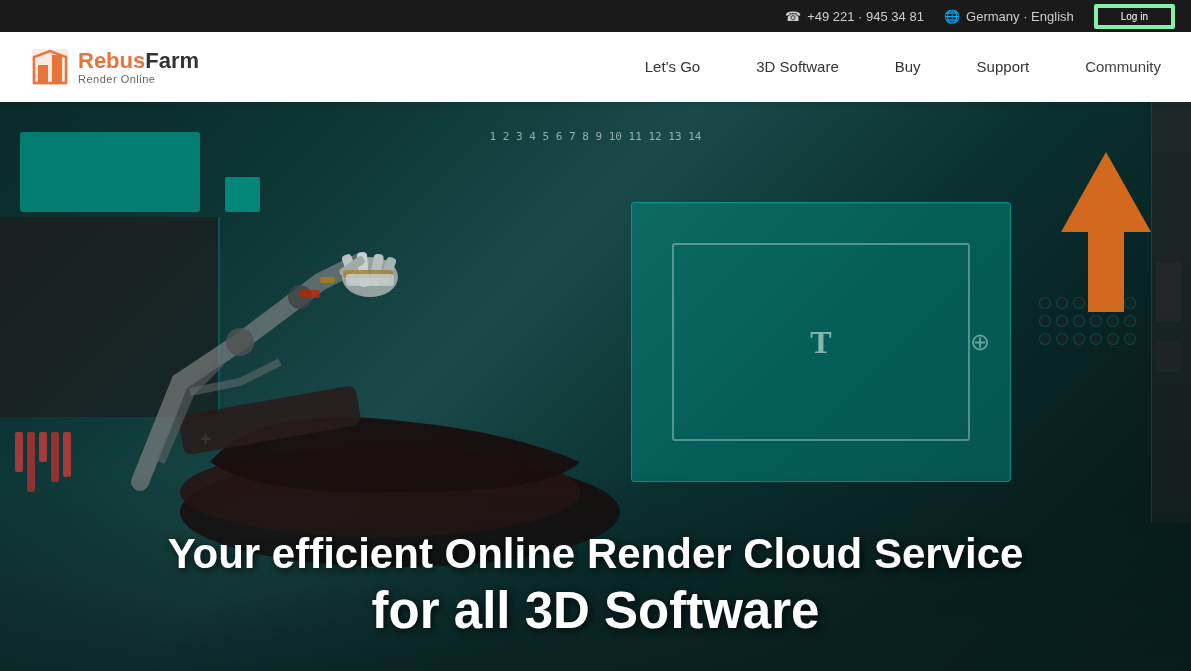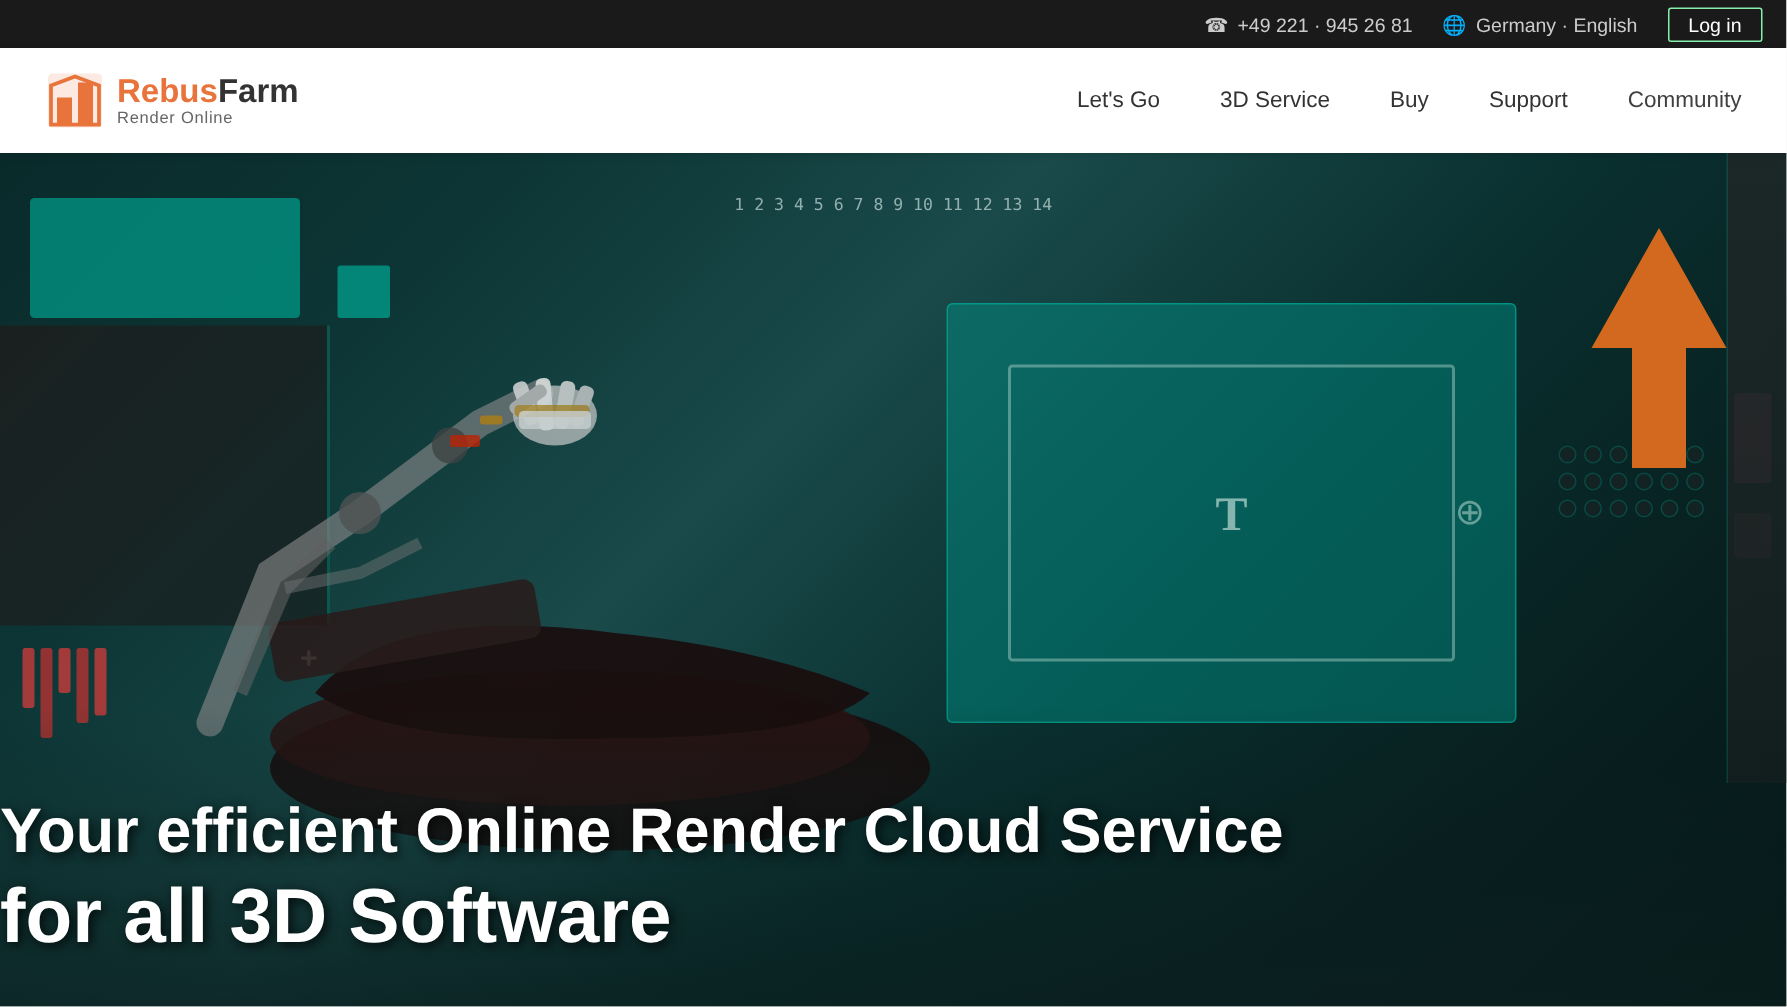--- a/index.html
+++ b/index.html
@@ -40,24 +40,24 @@
     .top-bar-region {
       color: #ccc;
       font-size: 13px;
       display: flex;
       align-items: center;
       gap: 6px;
     }
 
     .top-bar-login {
       background-color: transparent;
-      border: 1px solid #86efac;
+      border: 4px solid #86efac;
       color: #fff;
-      font-size: 13px;
-      padding: 3px 13px;
+      font-size: 10px;
+      padding: 3px 23px;
       cursor: pointer;
       border-radius: 2px;
     }
 
     
     .navbar {
       background-color: #fff;
       height: 70px;
       display: flex;
       align-items: center;
@@ -97,21 +97,21 @@
 
     .logo-subtitle {
       font-size: 11px;
       color: #666;
       letter-spacing: 0.5px;
     }
 
     .nav-links {
       display: flex;
       align-items: flex-start;
-      gap: 40px;
+      gap: 56px;
       list-style: none;
     }
 
     .nav-links li a {
       text-decoration: none;
       font-size: 15px;
       color: #333;
       font-weight: 500;
     }
 
@@ -296,20 +296,21 @@
       height: 90px;
       background: #d2691e;
     }
 
     
     .hero-text {
       position: absolute;
       bottom: 30px;
       left: 0;
       right: 0;
+      text-align: center;
       color: #fff;
       text-shadow: 2px 2px 8px rgba(0,0,0,0.8);
     }
 
     .hero-title-1 {
       font-size: 42px;
       font-weight: bold;
       line-height: 1.2;
     }
 
@@ -380,21 +381,21 @@
       height: 200px;
       background: linear-gradient(to bottom, rgba(10,30,30,0) 0%, rgba(10,30,30,0.75) 100%);
     }
   </style>
 </head>
 <body>
 
 <div class="top-bar">
   <div class="top-bar-phone">
     <span>☎</span>
-    <span>+49 221 · 945 26 81</span>
+    <span>+49 221 · 945 34 81</span>
   </div>
   <div class="top-bar-region">
     <span>🌐</span>
     <span>Germany · English</span>
   </div>
   <button class="top-bar-login">Log in</button>
 </div>
 
 <nav class="navbar">
   <div class="logo">
@@ -411,21 +412,21 @@
       </div>
       <div class="logo-subtitle">Render Online</div>
     </div>
   </div>
 
   <ul class="nav-links">
     <li>
       <a href="#">Let's Go</a>
     </li>
     <li>
-      <a href="#">3D Service</a>
+      <a href="#">3D Software</a>
     </li>
     <li>
       <a href="#">Buy</a>
     </li>
     <li>
       <a href="#">Support</a>
     </li>
     <li>
       <a href="#" class="community">Community</a>
     </li>

